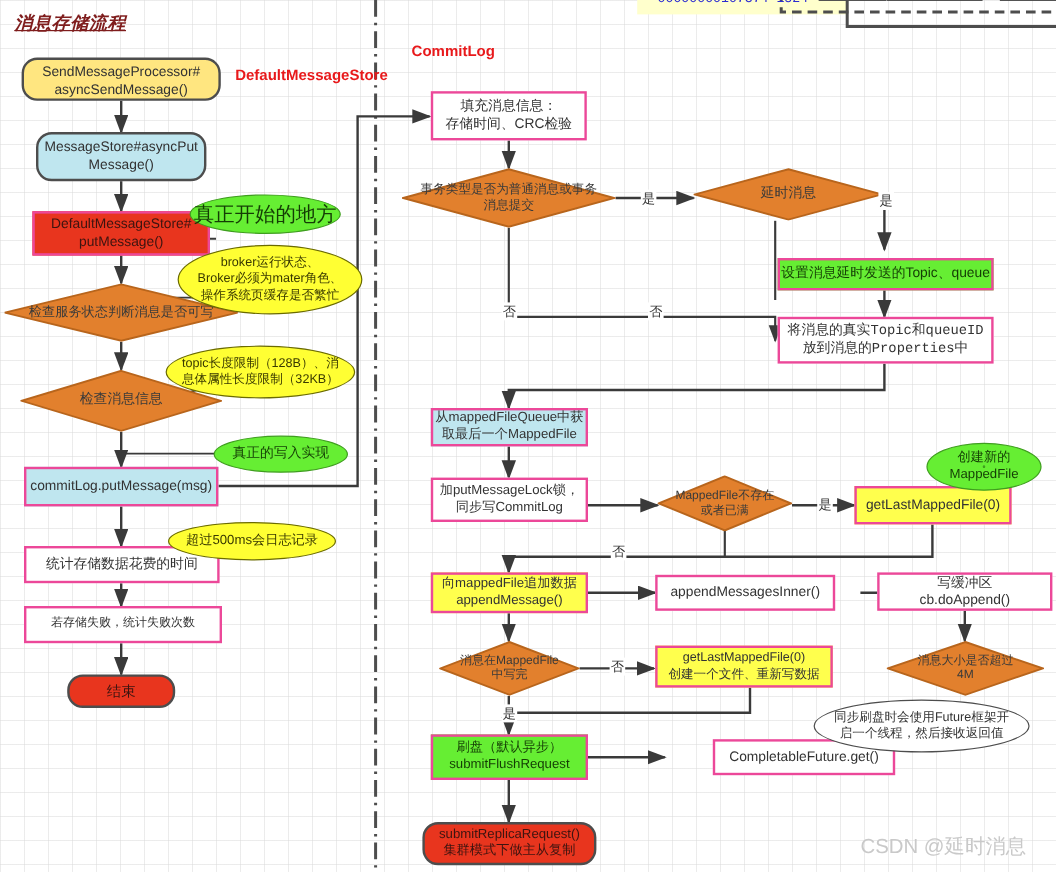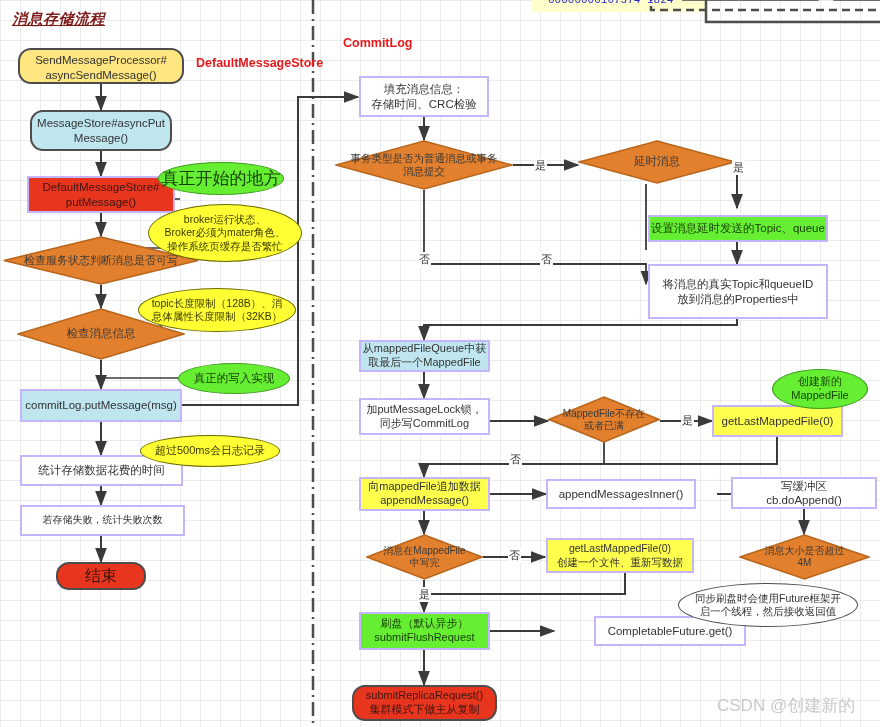--- a/index.html
+++ b/index.html
@@ -11,21 +11,21 @@
       linear-gradient(to bottom, rgba(220,220,220,.55) 1px, transparent 1px);
     background-size:20px 20px;
     font-family:"Liberation Sans","DejaVu Sans",sans-serif;
     color:#333;
   }
   #svg-layer{position:absolute;left:0;top:0;width:880px;height:727px;}
   .node{position:absolute;box-sizing:border-box;display:flex;align-items:center;
         justify-content:center;text-align:center;line-height:1.25;z-index:3;}
   .node span{display:block;white-space:pre-line;}
 
-  .rect{border:2px solid #c4b5fd;background:#ffffff;}
+  .rect{border:2px solid #ec4899;background:#ffffff;}
   .rounded{border:2px solid #4d4d4d;border-radius:13px;}
   .yellow{background:#ffe680;align-items:flex-end;}
   .y2{background:#ffff4d;}
   .blue{background:#bfe6ef;}
   .red{background:#e8351e;color:#222;}
   .green{background:#66ee33;}
   .white{background:#ffffff;}
 
   .diamond{position:absolute;z-index:3;}
   .diamond .dshape{position:absolute;left:0;top:0;width:100%;height:100%;}
@@ -135,21 +135,21 @@
     <rect x="834" y="-18" width="46" height="18" stroke-width="1.6"></rect>
     <path d="M651,-20 L651,10 L880,10" stroke-width="2.5" stroke-dasharray="8 5"></path>
   </g>
 </svg>
 
 <div class="title" style="left:12px;top:10px;"><u>消息存储流程</u></div>
 
 <div class="lane-label" style="left:196px;top:56px;">DefaultMessageStore</div>
 <div class="lane-label" style="left:343px;top:36px;">CommitLog</div>
 
-<div class="watermark" style="left:717px;top:694px;">CSDN @创建新的</div>
+<div class="watermark" style="left:717px;top:694px;">CSDN @延时消息</div>
 
 <div class="topfrag" style="left:548px;top:-6px;font-size:11px;color:#2b2bd0;font-family:'Liberation Mono',monospace;">00000000107374 1824</div>
 
 <div class="node rounded yellow" style="left:18px;top:48px;width:166px;height:36px;font-size:11.5px;">
   <span>SendMessageProcessor#
 asyncSendMessage()</span>
   </div>
 
 <div class="node rounded blue" style="left:30px;top:110px;width:142px;height:41px;font-size:11.5px;">
   <span>MessageStore#asyncPut
@@ -180,21 +180,21 @@
   </div>
 
 <div class="node rect white" style="left:20px;top:455px;width:163px;height:31px;font-size:11.5px;">
   <span>统计存储数据花费的时间</span>
   </div>
 
 <div class="node rect white" style="left:20px;top:505px;width:165px;height:31px;font-size:10px;">
   <span>若存储失败，统计失败次数</span>
   </div>
 
-<div class="node rounded red" style="left:56px;top:562px;width:90px;height:28px;font-size:16px;color:#3d1410;">
+<div class="node rounded red" style="left:56px;top:562px;width:90px;height:28px;font-size:12px;color:#3d1410;">
   <span>结束</span>
   </div>
 
 <div class="callout cloud" style="left:158px;top:162px;width:124px;height:31px;font-size:17px;color:#143d05;">
   <span>真正开始的地方</span></div>
 
 <div class="callout ellipse" style="left:148px;top:204px;width:152px;height:56px;font-size:10.5px;color:#3a3a00;">
   <span>broker运行状态、
 Broker必须为mater角色、
 操作系统页缓存是否繁忙</span></div>
@@ -226,21 +226,21 @@
   <svg class="dshape" viewBox="0 0 158 44" preserveAspectRatio="none">
     <polygon points="79,1 157,22 79,43 1,22" fill="#e2802d" stroke="#b8651c" stroke-width="1.6"></polygon>
     </svg>
   <div class="dlabel" style="font-size:11.5px;">延时消息</div>
   </div>
 
 <div class="node rect green" style="left:648px;top:215px;width:180px;height:27px;font-size:11.5px;color:#143d05;">
   <span>设置消息延时发送的Topic、queue</span>
   </div>
 
-<div class="node rect white" style="left:648px;top:264px;width:180px;height:55px;font-size:11.5px;">
+<div class="node rect white" style="left:648px;top:264px;width:180px;height:39px;font-size:11.5px;font-family:Liberation Mono, monospace;">
   <span>将消息的真实Topic和queueID
 放到消息的Properties中</span>
   </div>
 
 <div class="node rect blue" style="left:359px;top:340px;width:131px;height:32px;font-size:11px;">
   <span>从mappedFileQueue中获
 取最后一个MappedFile</span>
   </div>
 
 <div class="node rect white" style="left:359px;top:398px;width:131px;height:37px;font-size:11px;">

